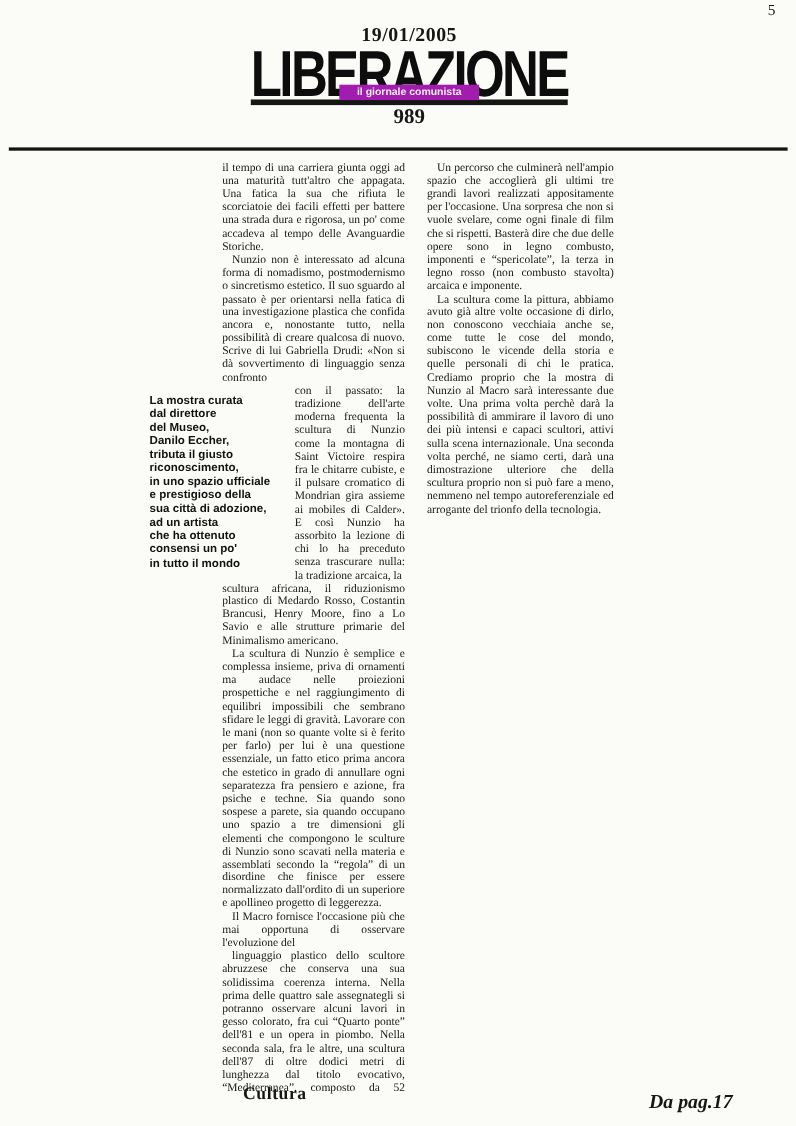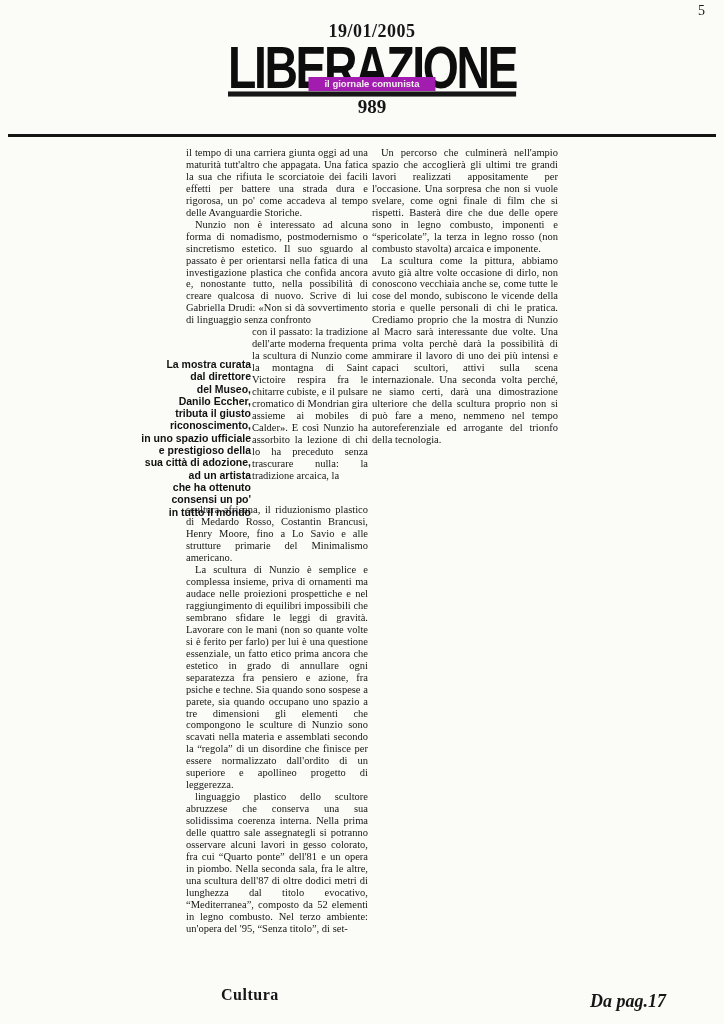--- a/index.html
+++ b/index.html
@@ -39,33 +39,33 @@
   }
   .issue { font-size:19px; font-weight:bold; margin-top:3px; }
 
   .rule { position:absolute; top:134px; left:8px; width:708px; height:3px; background:#141414; }
 
   .columns {
     position:absolute; top:147px; left:186px;
     width:372px; height:848px; overflow:hidden;
     display:flex; gap:4px;
   }
-  .col { text-align:justify; font-size:10.5px; line-height:11.95px; }
+  .col { text-align:justify; font-size:10.5px; line-height:11.95px;margin-left:16px; }
   .col1 { width:182px; }
   .col2 { width:186px; }
   .col p { margin:0; }
   .col p.ind { text-indent:9px; }
   .quote-spacer { float:left; width:66px; height:178px; }
   .clear { clear:left; }
 
   .pull-quote {
     position:absolute; left:136px; top:358px; width:115px;
     font-family:"Liberation Sans", sans-serif;
     font-weight:bold; font-size:10.5px; line-height:12.3px;
-    text-align:right; white-space:pre-line;
+    text-align:left; white-space:pre-line;
     color:#111;
   }
 
   .footer-section { position:absolute; left:221px; top:986px; font-size:16px; font-weight:bold; letter-spacing:0.5px; }
   .footer-ref { position:absolute; left:590px; top:991px; font-size:18px; font-weight:bold;font-style:italic; }
 </style>
 </head>
 <body>
 
 <div id="page">
@@ -83,20 +83,21 @@
 
   <div class="rule"></div>
 
   <div class="columns">
     <div class="col col1">
       <p>il tempo di una carriera giunta oggi ad una maturità tutt'altro che appagata. Una fatica la sua che rifiuta le scorciatoie dei facili effetti per battere una strada dura e rigorosa, un po' come accadeva al tempo delle Avanguardie Storiche.</p>
       <p class="ind">Nunzio non è interessato ad alcuna forma di nomadismo, postmodernismo o sincretismo estetico. Il suo sguardo al passato è per orientarsi nella fatica di una investigazione plastica che confida ancora e, nonostante tutto, nella possibilità di creare qualcosa di nuovo. Scrive di lui Gabriella Drudi: «Non si dà sovvertimento di linguaggio senza confronto</p>
       <p><span class="quote-spacer"></span><span>con il passato: la tradizione dell'arte moderna frequenta la scultura di Nunzio come la montagna di Saint Victoire respira fra le chitarre cubiste, e il pulsare cromatico di Mondrian gira assieme ai mobiles di Calder». E così Nunzio ha assorbito la lezione di chi lo ha preceduto senza trascurare nulla: la tradizione arcaica, la</span></p>
       <p class="clear">scultura africana, il riduzionismo plastico di Medardo Rosso, Costantin Brancusi, Henry Moore, fino a Lo Savio e alle strutture primarie del Minimalismo americano.</p>
       <p class="ind">La scultura di Nunzio è semplice e complessa insieme, priva di ornamenti ma audace nelle proiezioni prospettiche e nel raggiungimento di equilibri impossibili che sembrano sfidare le leggi di gravità. Lavorare con le mani (non so quante volte si è ferito per farlo) per lui è una questione essenziale, un fatto etico prima ancora che estetico in grado di annullare ogni separatezza fra pensiero e azione, fra psiche e techne. Sia quando sono sospese a parete, sia quando occupano uno spazio a tre dimensioni gli elementi che compongono le sculture di Nunzio sono scavati nella materia e assemblati secondo la “regola” di un disordine che finisce per essere normalizzato dall'ordito di un superiore e apollineo progetto di leggerezza.</p>
+      <p class="ind">Il Macro fornisce l'occasione più che mai opportuna di osservare l'evoluzione del</p>
       <p class="ind">linguaggio plastico dello scultore abruzzese che conserva una sua solidissima coerenza interna. Nella prima delle quattro sale assegnategli si potranno osservare alcuni lavori in gesso colorato, fra cui “Quarto ponte” dell'81 e un opera in piombo. Nella seconda sala, fra le altre, una scultura dell'87 di oltre dodici metri di lunghezza dal titolo evocativo, “Mediterranea”, composto da 52 elementi in legno combusto. Nel terzo ambiente: un'opera del '95, “Senza titolo”, di set-</p>
     </div>
     <div class="col col2">
       <p class="ind">Un percorso che culminerà nell'ampio spazio che accoglierà gli ultimi tre grandi lavori realizzati appositamente per l'occasione. Una sorpresa che non si vuole svelare, come ogni finale di film che si rispetti. Basterà dire che due delle opere sono in legno combusto, imponenti e “spericolate”, la terza in legno rosso (non combusto stavolta) arcaica e imponente.</p>
       <p class="ind">La scultura come la pittura, abbiamo avuto già altre volte occasione di dirlo, non conoscono vecchiaia anche se, come tutte le cose del mondo, subiscono le vicende della storia e quelle personali di chi le pratica. Crediamo proprio che la mostra di Nunzio al Macro sarà interessante due volte. Una prima volta perchè darà la possibilità di ammirare il lavoro di uno dei più intensi e capaci scultori, attivi sulla scena internazionale. Una seconda volta perché, ne siamo certi, darà una dimostrazione ulteriore che della scultura proprio non si può fare a meno, nemmeno nel tempo autoreferenziale ed arrogante del trionfo della tecnologia.</p>
     </div>
   </div>
 
   <div class="pull-quote">La mostra curata
 dal direttore

